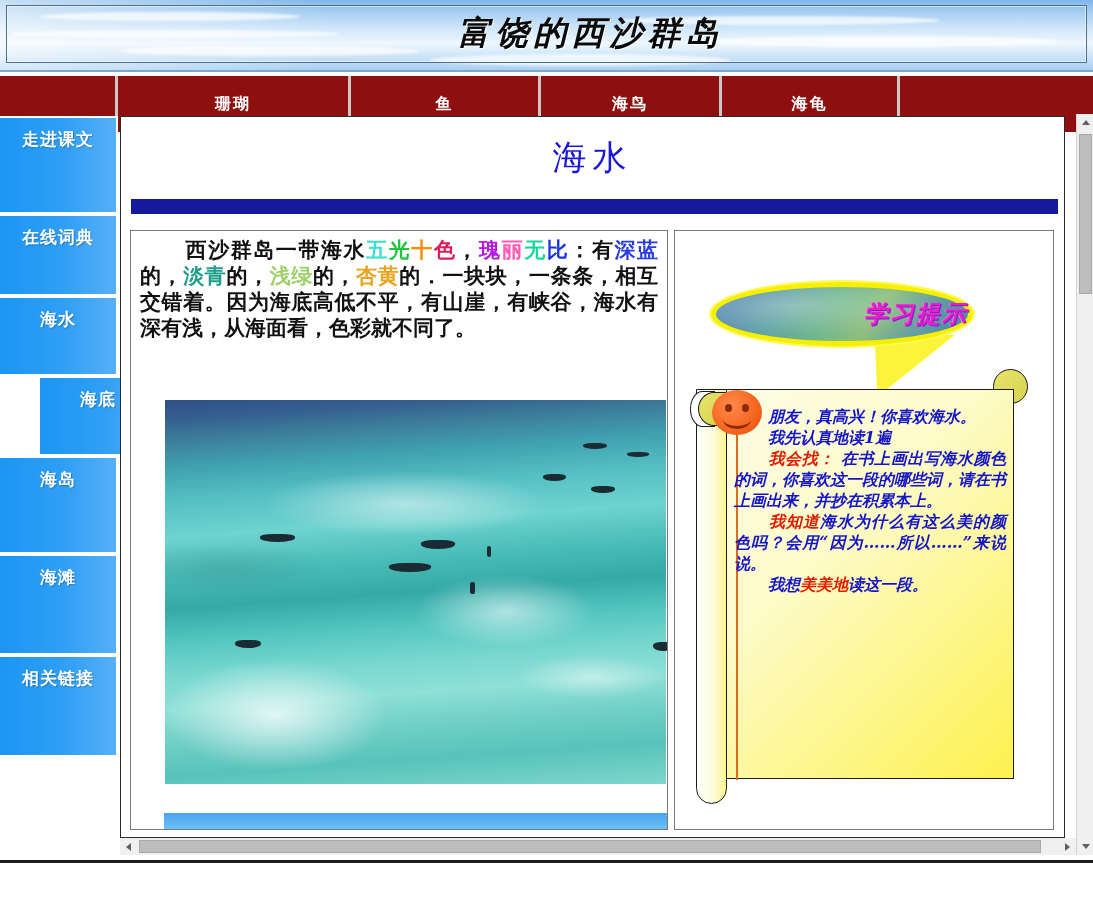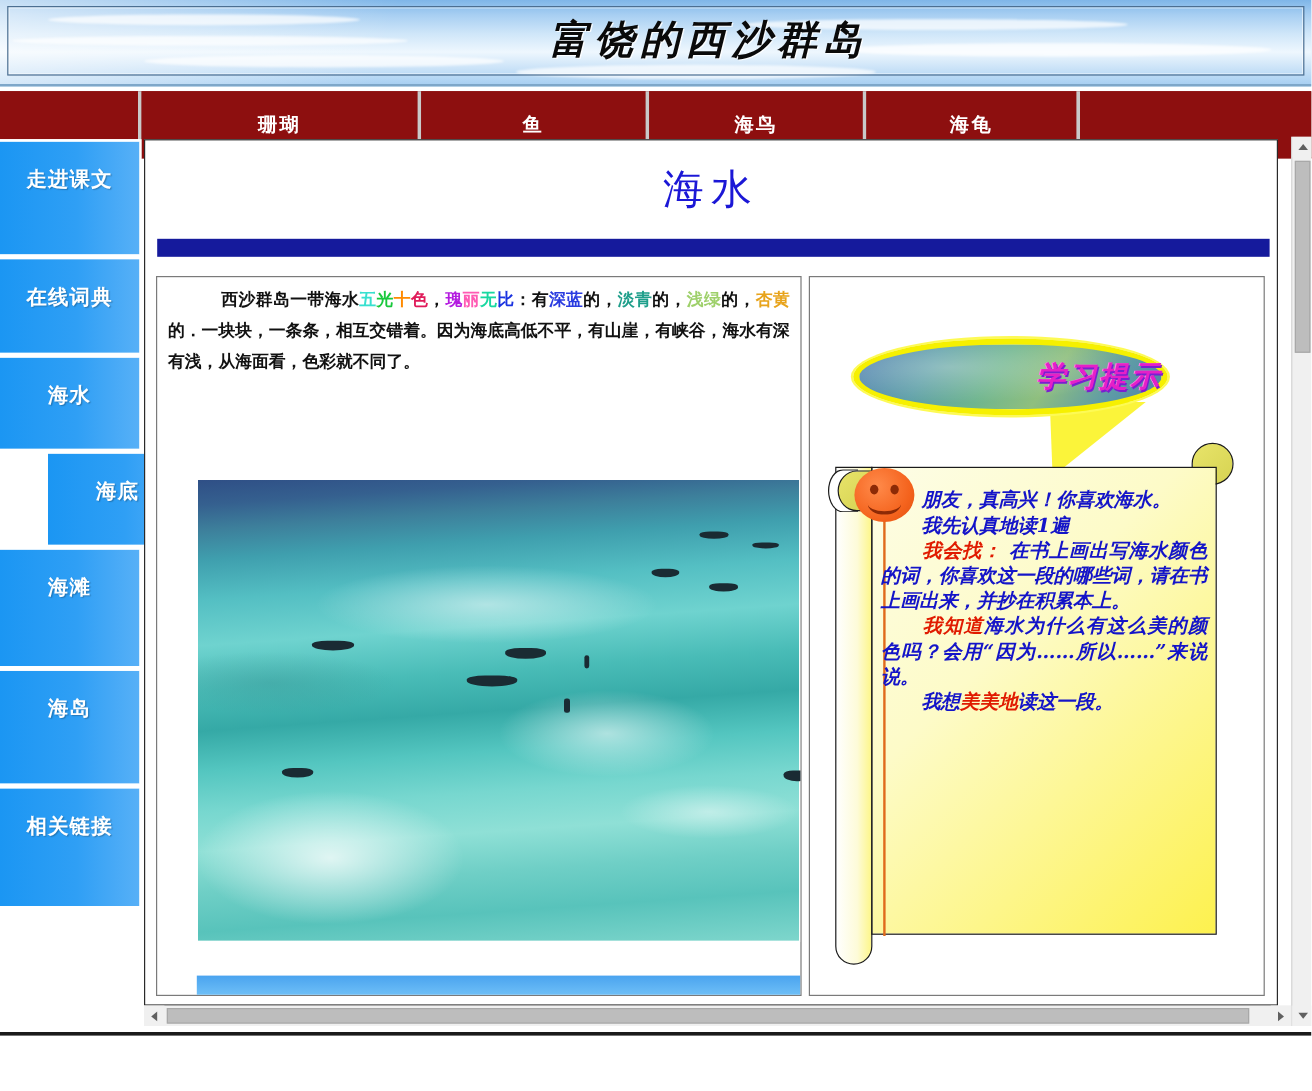--- a/index.html
+++ b/index.html
@@ -101,21 +101,21 @@
     font-family: "DejaVu Serif", "Liberation Serif", serif;
     font-weight: bold;
     font-size: 17px;
     letter-spacing: 1px;
     text-align: center;
     cursor: pointer;
     text-shadow: 1px 1px 1px rgba(0,0,0,0.25);
   }
   .side-item span.lbl {
     display: block;
-    padding-top: 20px;
+    padding-top: 10px;
   }
 
   
   .content {
     position: absolute;
     left: 120px; top: 116px;
     width: 945px; height: 722px;
     background: #ffffff;
     border: 1px solid #2a2a2a;
     box-sizing: border-box;
@@ -145,21 +145,21 @@
     width: 538px; height: 600px;
     border: 1px solid #7a7a7a;
     box-sizing: border-box;
     background: #ffffff;
     overflow: hidden;
   }
   .lesson-text {
     position: relative;
     margin: 6px 9px 0 9px;
     font-family: "DejaVu Serif", "Liberation Serif", serif;
-    font-size: 14px;
+    font-size: 21px;
     line-height: 26px;
     font-weight: bold;
     color: #111111;
     text-align: justify;
   }
   .lesson-text .ind { display: inline-block; width: 44px; }
 
   .photo {
     position: absolute;
     left: 33px; top: 168px;
@@ -456,25 +456,25 @@
     </div>
     <div class="side-item" style="height:82px;">
       <span class="lbl">在线词典</span>
     </div>
     <div class="side-item" style="height:80px;">
       <span class="lbl">海水</span>
     </div>
     <div class="side-item" style="height:80px;margin-left:40px;">
       <span class="lbl">海底</span>
     </div>
+    <div class="side-item" style="height:98px;">
+      <span class="lbl">海岛</span>
+    </div>
     <div class="side-item" style="height:101px;">
       <span class="lbl">海滩</span>
-    </div>
-    <div class="side-item" style="height:98px;">
-      <span class="lbl">海岛</span>
     </div>
     <div class="side-item" style="height:102px;">
       <span class="lbl">相关链接</span>
     </div>
   </div>
 
   <div class="content">
 
     <div class="page-title">海水</div>
     <div class="blue-rule"></div>

